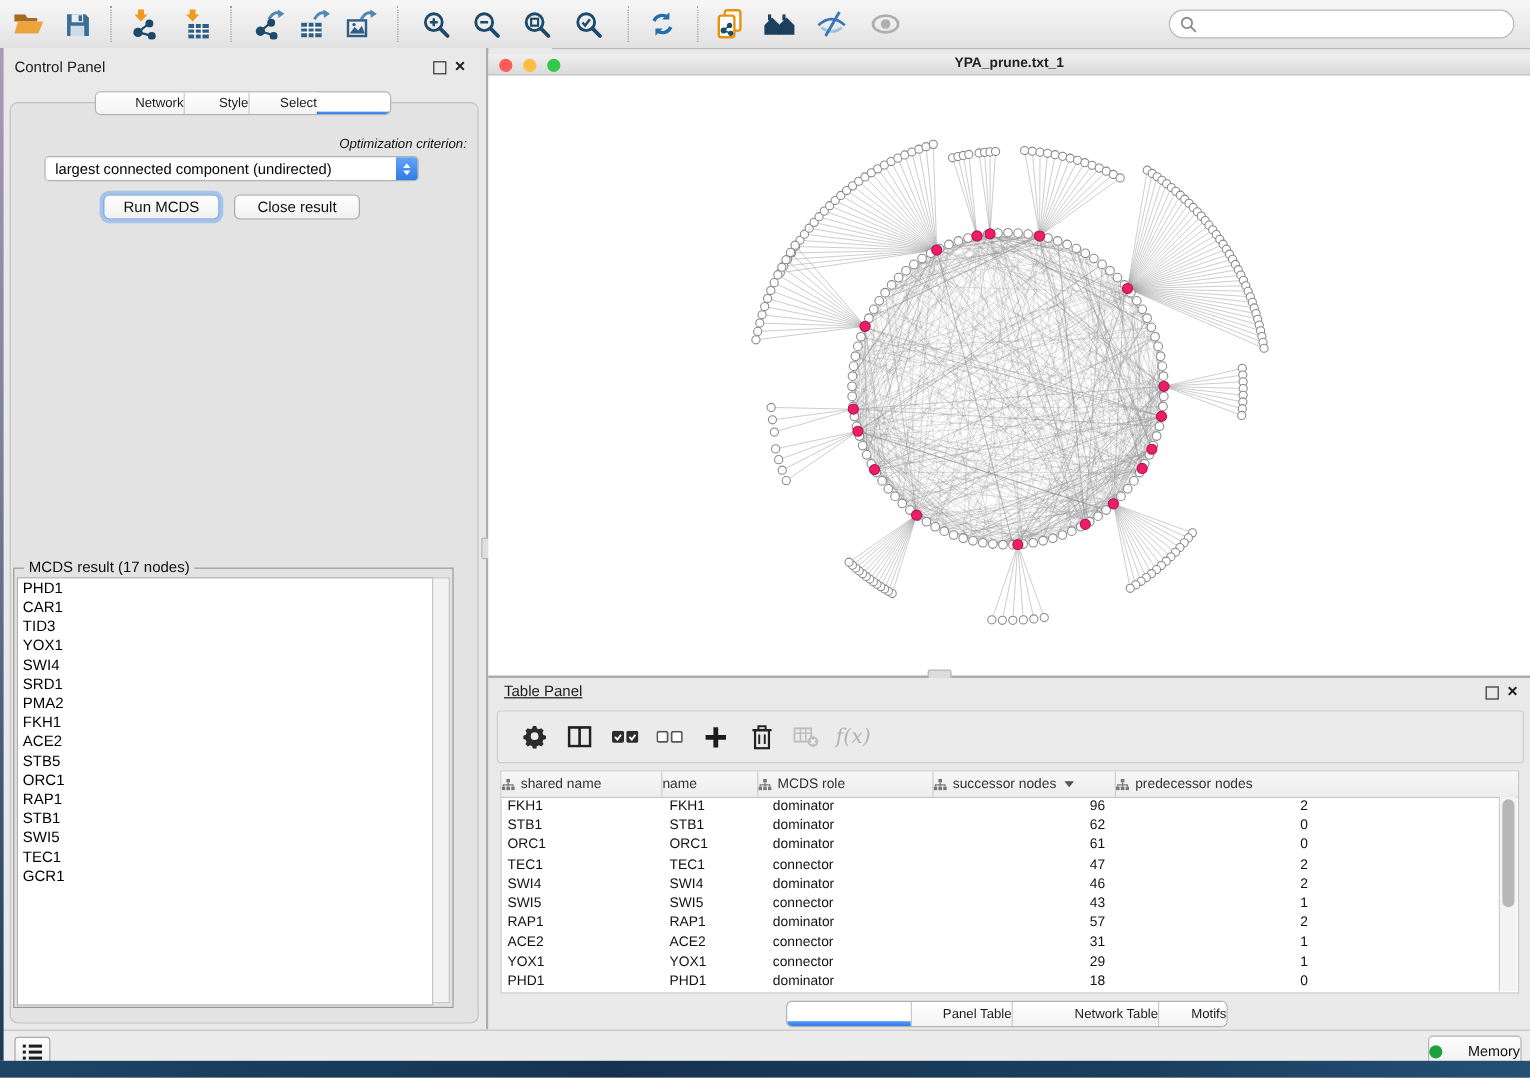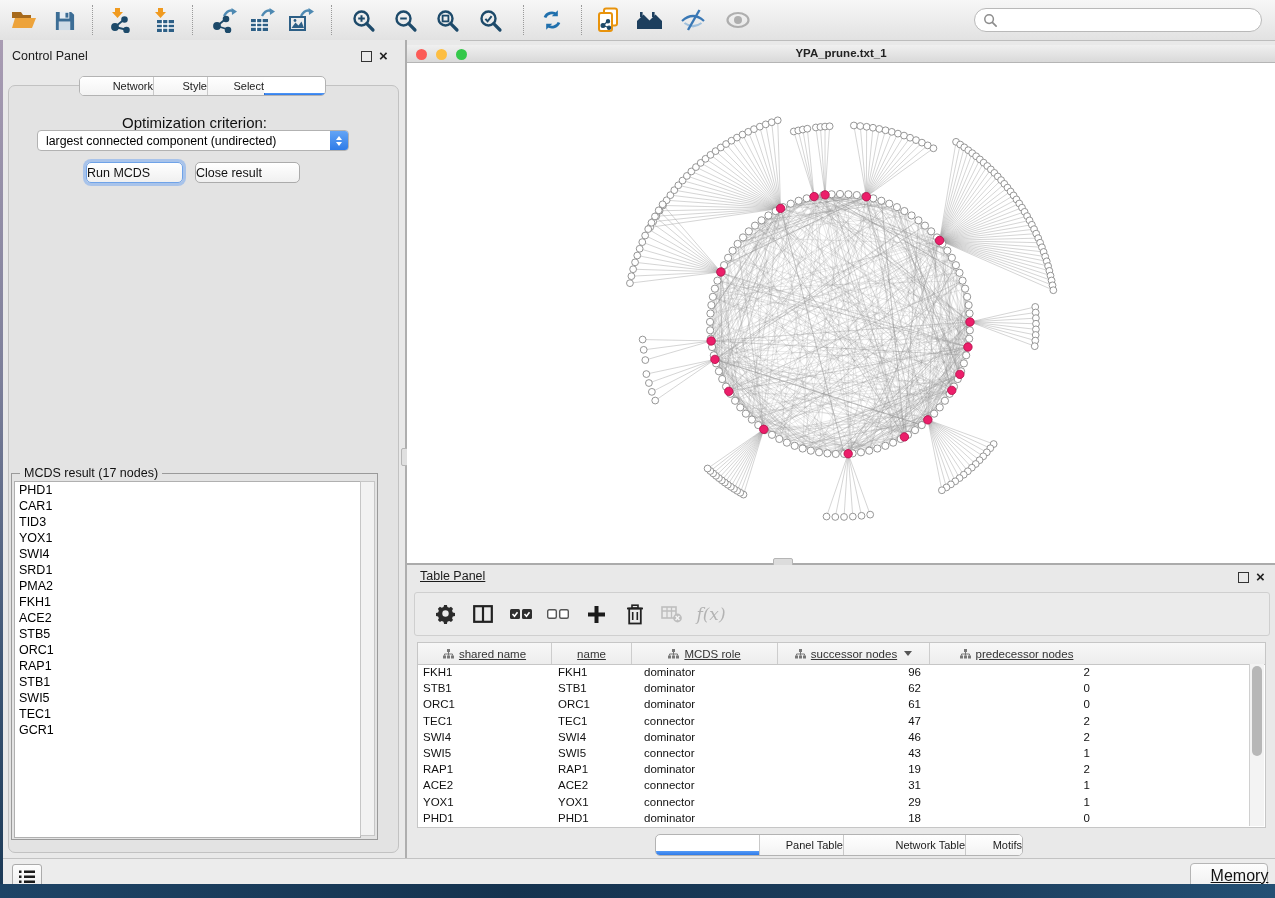--- a/index.html
+++ b/index.html
@@ -17,30 +17,30 @@
   
   #control-panel{left:0;top:40px;width:460px;height:818px;background:#e9e9e9;}
   #cp-title{left:12px;top:9px;font-size:12.5px;color:#1b1b1b;}
   .panel-float{position:absolute;width:9px;height:9px;border:1.4px solid #333;}
   .panel-close{position:absolute;font-size:15px;font-weight:bold;color:#222;line-height:10px;}
   #cp-body{left:8px;top:45px;width:389px;height:766px;background:#e3e3e3;border:1px solid #c2c2c2;border-radius:7px;}
   .tabbar{position:absolute;display:flex;border:1px solid #b3b3b3;border-radius:5px;overflow:hidden;background:#fff;height:18px;}
   .tab{font-size:11px;line-height:18px;text-align:right;background:linear-gradient(#ffffff,#f3f3f3);color:#1b1b1b;border-left:1px solid #c9c9c9;}
   .tab:first-child{border-left:none;}
   .tab.active{background:linear-gradient(#549af6,#2e7ae9);color:#fff;border-left-color:#2e6fd0;margin-top:16px;}
-  #opt-label{left:0;top:74px;width:389px;text-align:center;font-size:15px;color:#111;}
+  #opt-label{left:0;top:74px;width:389px;text-align:right;font-size:11px;color:#111;font-style:italic;}
   #criterion{left:37px;top:90px;width:312px;height:21px;background:#fff;border:1px solid #b2b2b2;border-radius:4px;
     display:flex;align-items:center;box-sizing:border-box;}
   #criterion .val{flex:1;font-size:12.3px;padding-left:8px;white-space:nowrap;color:#000;}
   #criterion .stepper{width:18px;height:19px;background:linear-gradient(#63a4f5,#2f7ce8);border-radius:0 3px 3px 0;
     display:flex;flex-direction:column;align-items:center;justify-content:center;gap:2px;}
   .tri-up{width:0;height:0;border-left:3.5px solid transparent;border-right:3.5px solid transparent;border-bottom:4px solid #fff;}
   .tri-dn{width:0;height:0;border-left:3.5px solid transparent;border-right:3.5px solid transparent;border-top:4px solid #fff;}
   .pushbtn{position:absolute;height:21px;background:linear-gradient(#ffffff,#f0f0f0);border:1px solid #ababab;
-    border-radius:5px;font-size:12.5px;line-height:20px;color:#111;box-sizing:border-box;}
+    border-radius:5px;font-size:12.5px;text-align:center;line-height:20px;color:#111;box-sizing:border-box;}
   #run-btn{left:86px;top:122px;width:97px;border-color:#6fa3e8;box-shadow:0 0 0 3px rgba(120,170,240,.55);}
   #closep-btn{left:195px;top:122px;width:105px;}
   #mcds-group{left:11px;top:433px;width:365px;height:365px;border:1px solid #9a9a9a;background:#e3e3e3;}
   #mcds-legend{position:absolute;left:8px;top:-8px;background:#e3e3e3;padding:0 4px;font-size:12.5px;color:#111;}
   #mcds-list{position:absolute;left:2px;top:7px;width:345px;height:355px;background:#fff;border:1px solid #b0b0b0;
     overflow:hidden;}
   .mcds-item{font-size:12.5px;line-height:16px;padding-left:4px;color:#000;}
   #mcds-scroll{position:absolute;right:2px;top:7px;width:15px;height:355px;background:#f2f2f2;border:1px solid #c6c6c6;box-sizing:border-box;}
   
   #vsplit{left:405px;top:40px;width:2px;height:818px;background:#aeaeae;}
@@ -54,41 +54,41 @@
   #hsplit{left:407px;top:563px;width:868px;height:2px;background:#ababab;}
   #hsplit-handle{left:773px;top:558px;width:18px;height:9px;background:#dcdcdc;border:1px solid #b5b5b5;border-radius:2px;}
   
   #table-panel{left:407px;top:565px;width:868px;height:293px;background:#e9e9e9;}
   #tp-title{left:13px;top:4px;font-size:12.5px;color:#1b1b1b;text-decoration:underline;}
   #tp-toolbar{left:7px;top:27px;width:854px;height:42px;background:#ebebeb;border:1px solid #cfcfcf;border-radius:3px;}
   .tpbtn{position:absolute;top:5px;width:32px;height:32px;display:flex;align-items:center;justify-content:center;}
   #fx-label{font-family:"DejaVu Serif",serif;font-style:italic;font-size:17px;color:#b3b3b3;}
   #ntable{left:10px;top:77px;width:849px;height:186px;background:#fff;border:1px solid #c6c6c6;box-sizing:border-box;}
   #thead{position:absolute;left:0;top:0;height:21px;width:847px;background:linear-gradient(#f7f7f7,#ededed);border-bottom:1px solid #c6c6c6;display:flex;}
-  .hcell{height:21px;border-right:1px solid #cdcdcd;display:flex;align-items:center;justify-content:center;gap:5px;
-    font-size:11.5px;color:#333;box-sizing:border-box;text-decoration:underline;}
+  .hcell{height:21px;border-right:1px solid #cdcdcd;display:flex;align-items:center;gap:5px;
+    font-size:11.5px;color:#333;box-sizing:border-box;}
   .hier{flex:none;}
   #table-body{position:absolute;left:0;top:21px;width:833px;}
   .trow{display:flex;height:16.2px;align-items:center;}
   .tcell{font-size:11.5px;color:#111;box-sizing:border-box;white-space:nowrap;}
   .c0{width:134px;padding-left:5px;}
   .c1{width:80px;padding-left:6px;}
   .c2{width:146px;padding-left:12px;}
   .c3{width:152px;text-align:right;padding-right:9px;}
   .c4{width:173px;text-align:right;padding-right:13px;}
   .sortchev{width:0;height:0;border-left:4px solid transparent;border-right:4px solid transparent;border-top:5px solid #555;margin-left:2px;}
   #tscroll{position:absolute;right:1px;top:21px;width:14px;height:162px;background:#f3f3f3;border-left:1px solid #d0d0d0;}
   #tscroll-thumb{position:absolute;left:1.5px;top:2px;width:10px;height:90px;background:#b7b7b7;border-radius:5px;}
   #tp-tabs{left:248px;top:269px;}
   
   #status-bar{left:0;top:858px;width:1275px;height:26px;background:#ececec;border-top:1px solid #c3c3c3;}
   #list-btn{left:12px;top:5px;width:28px;height:23px;border:1px solid #ababab;border-radius:3px;
     background:linear-gradient(#fdfdfd,#ededed);display:flex;align-items:center;justify-content:center;}
   #memory-btn{left:1190px;top:4px;width:76px;height:24px;border:1px solid #b5b5b5;border-radius:4px;
-    background:linear-gradient(#fdfdfd,#f0f0f0);display:flex;align-items:center;justify-content:center;gap:21px;font-size:16px;color:#111;text-decoration:underline;}
+    background:linear-gradient(#fdfdfd,#f0f0f0);display:flex;align-items:center;justify-content:center;gap:21px;font-size:12px;color:#111;}
   #mem-dot{width:11px;height:11px;border-radius:50%;background:#1fa040;}
   #desktop-strip{left:0;top:884px;width:1275px;height:14px;background:linear-gradient(90deg,#1e4466,#15334f 40%,#1c3e5e 75%,#245074);}
   #wall-edge{left:0;top:40px;width:3px;height:844px;background:linear-gradient(#a99cb3,#7d7f9a 40%,#3c5574 75%,#1c3a57);}
 </style>
 </head>
 <body>
 
 <div id="screen">
 
   <div id="toolbar" class="abs">
@@ -1468,21 +1468,21 @@
             <div class="tcell c0">SWI5</div>
             <div class="tcell c1">SWI5</div>
             <div class="tcell c2">connector</div>
             <div class="tcell c3">43</div>
             <div class="tcell c4">1</div>
           </div>
           <div class="trow">
             <div class="tcell c0">RAP1</div>
             <div class="tcell c1">RAP1</div>
             <div class="tcell c2">dominator</div>
-            <div class="tcell c3">19</div>
+            <div class="tcell c3">57</div>
             <div class="tcell c4">2</div>
           </div>
           <div class="trow">
             <div class="tcell c0">ACE2</div>
             <div class="tcell c1">ACE2</div>
             <div class="tcell c2">connector</div>
             <div class="tcell c3">31</div>
             <div class="tcell c4">1</div>
           </div>
           <div class="trow">

